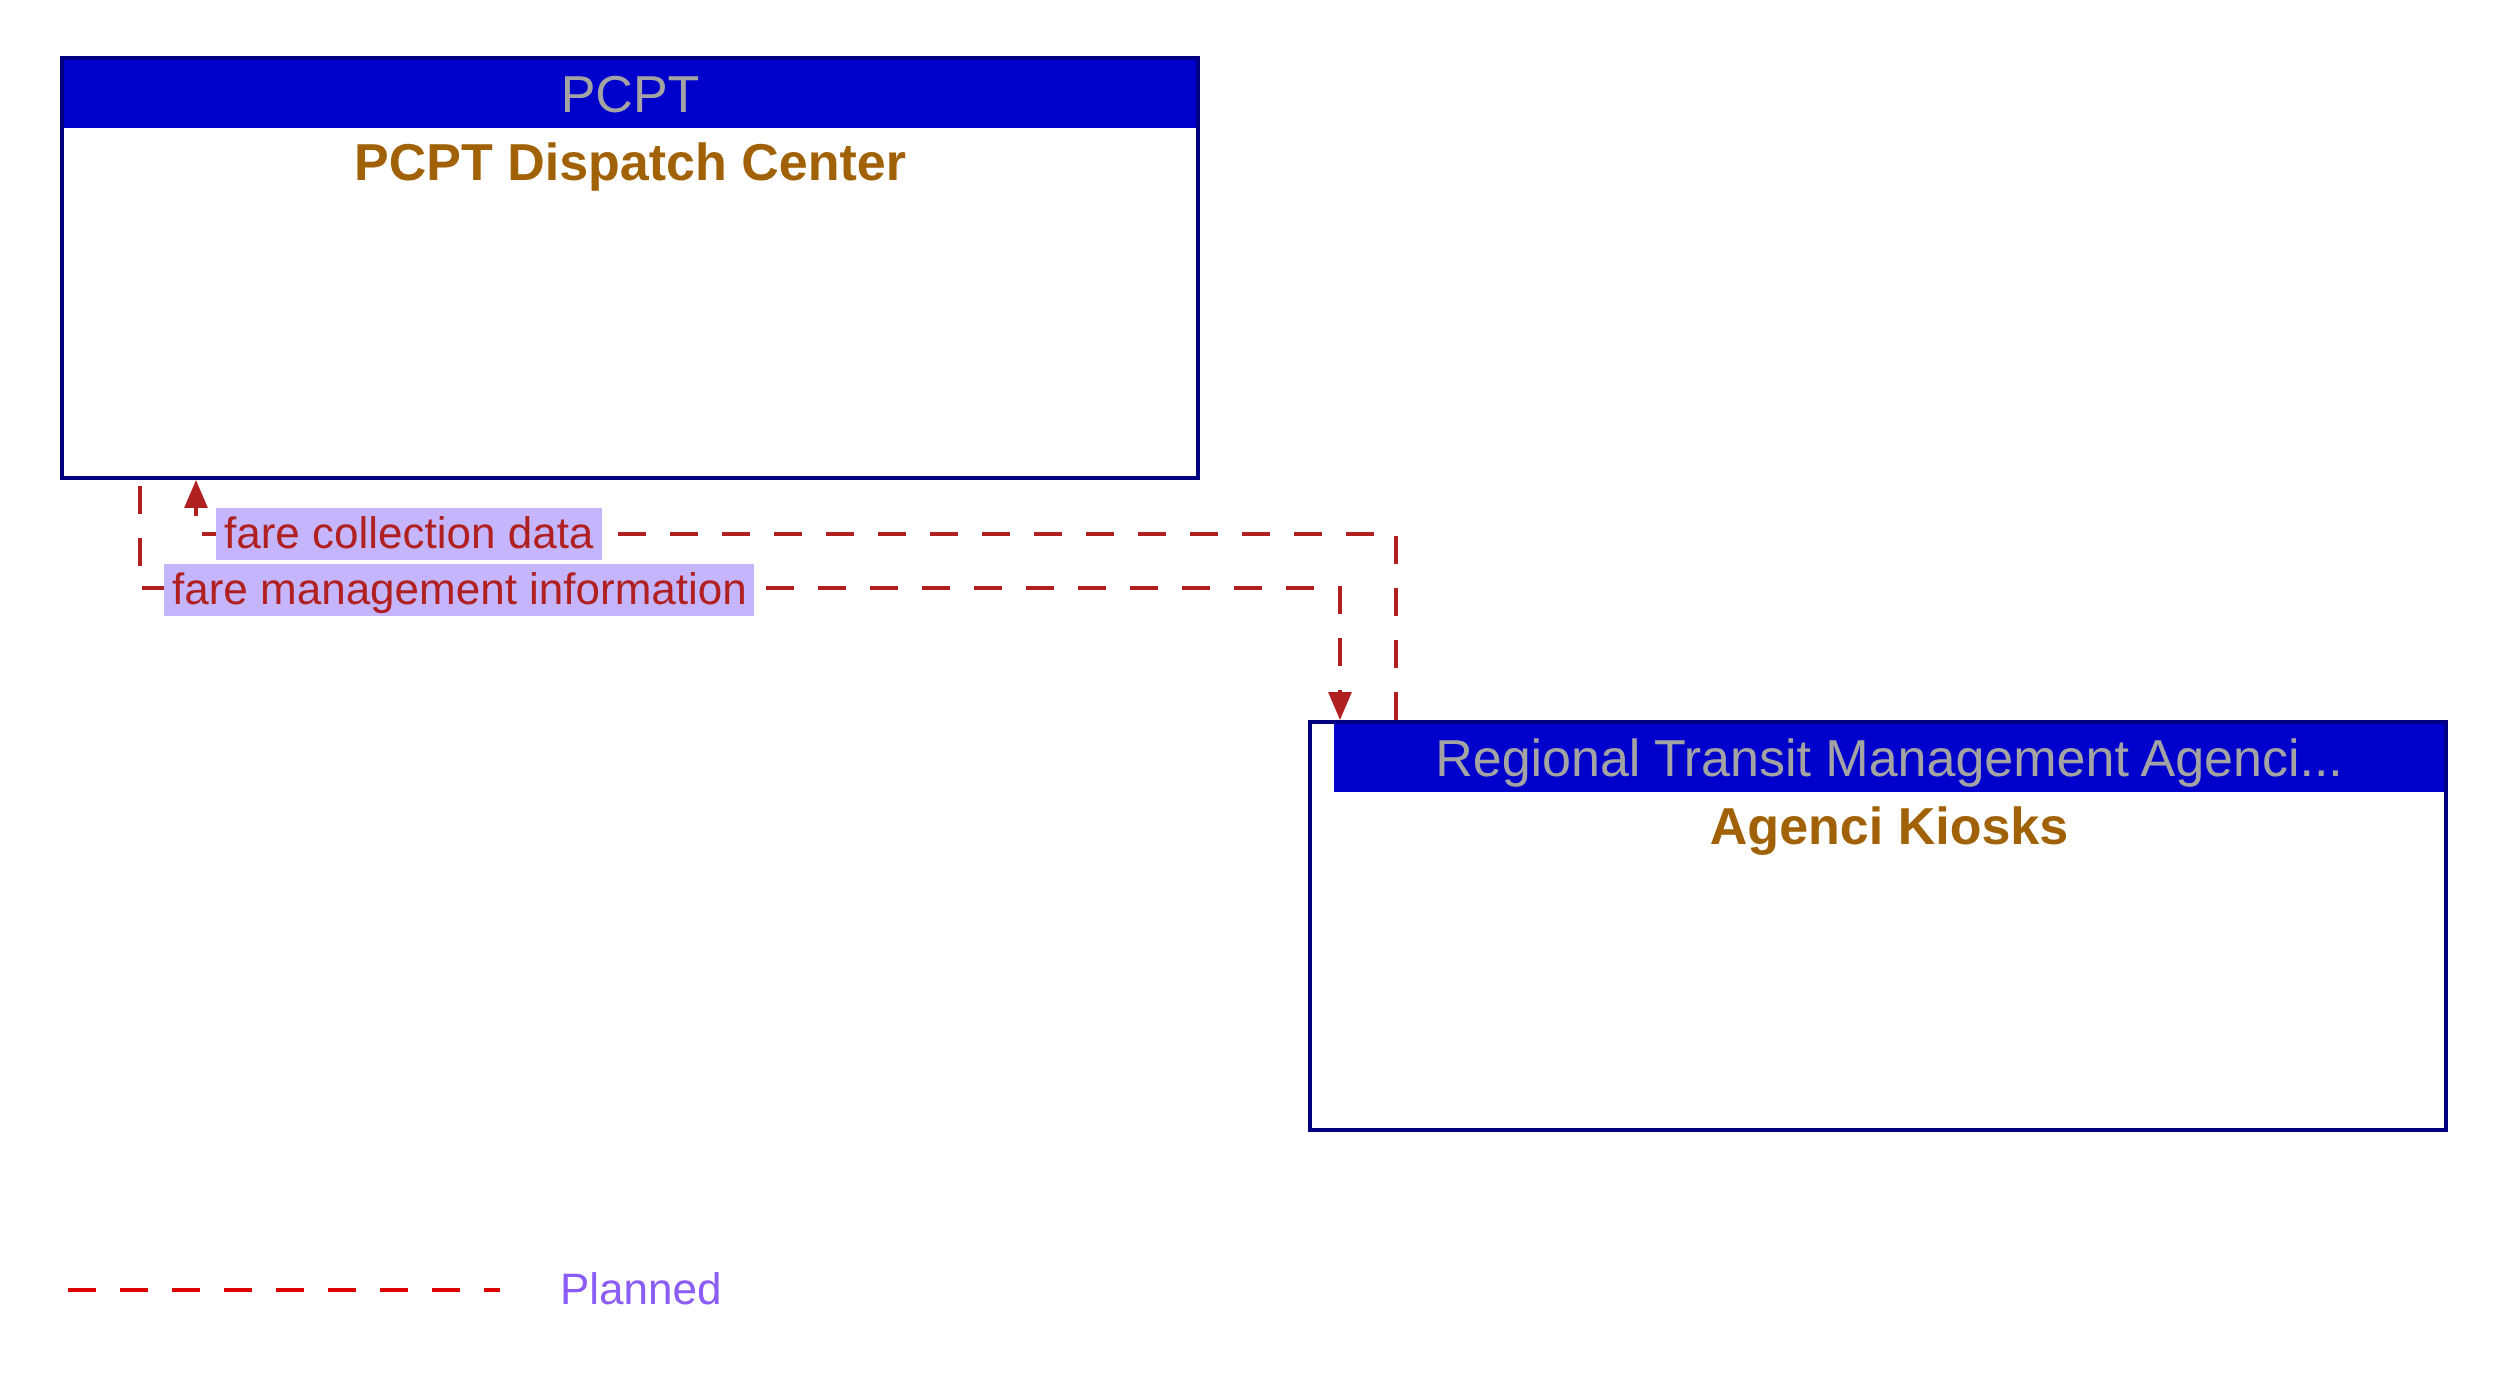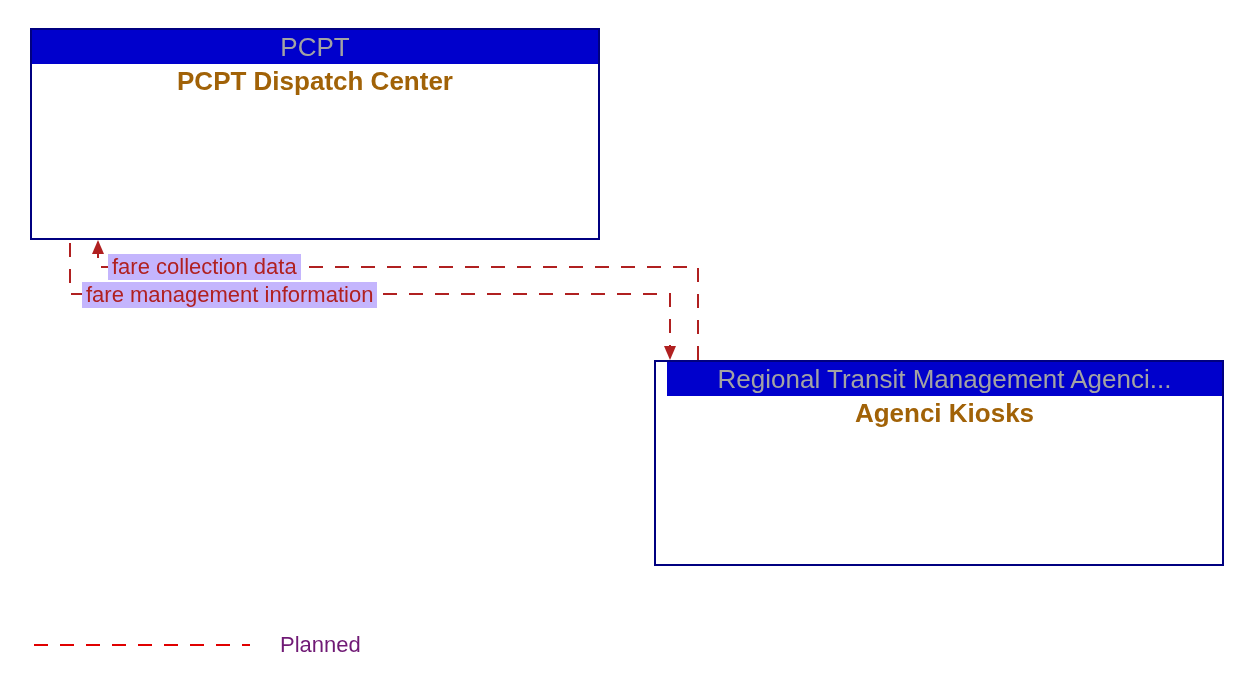--- a/index.html
+++ b/index.html
@@ -37,21 +37,21 @@
   .flow-label {
     position: absolute;
     color: #b02020;
     background: #c4b5fd;
     font-size: 22px;
     padding: 0 4px;
     white-space: nowrap;
   }
   .legend-label {
     position: absolute;
-    color: #701a75;
+    color: #8b5cf6;
     font-size: 22px;
   }
   svg.overlay {
     position: absolute;
     left: 0;
     top: 0;
     width: 1252px;
     height: 688px;
     pointer-events: none;
   }

